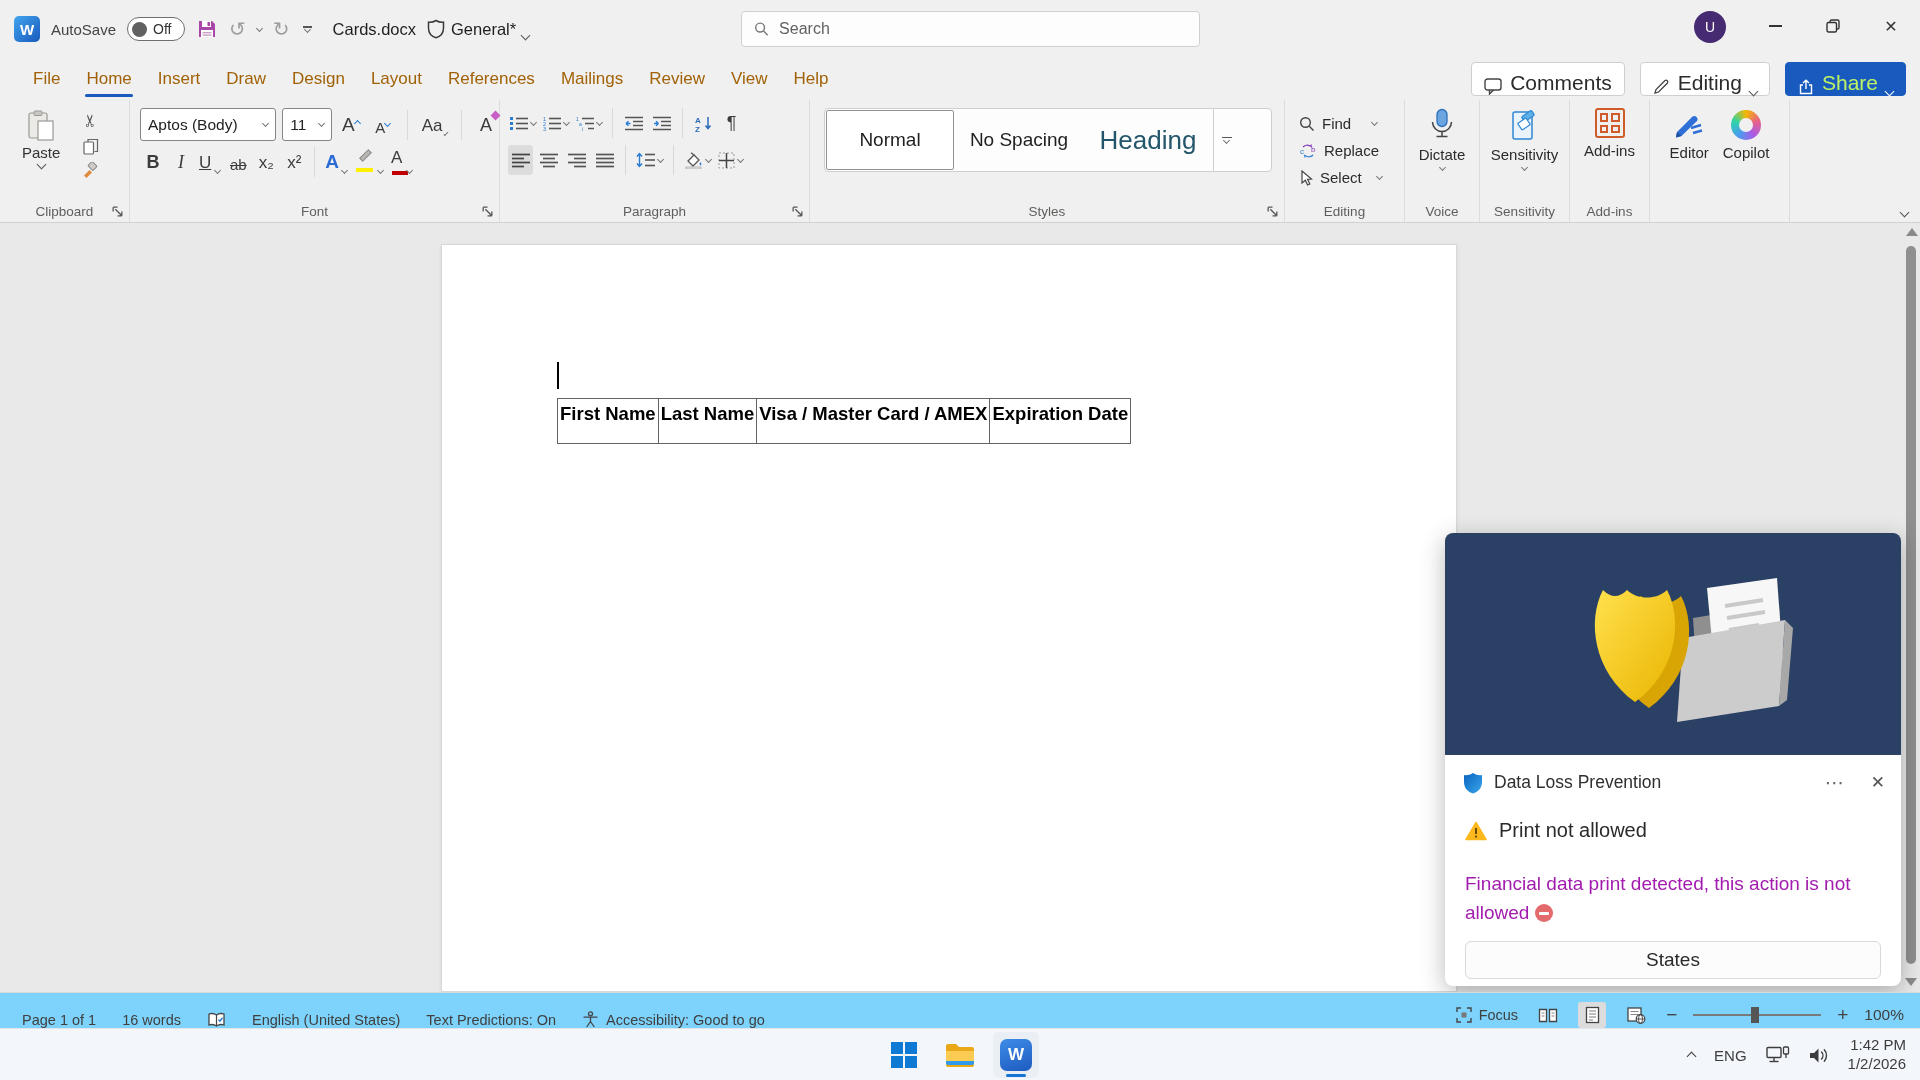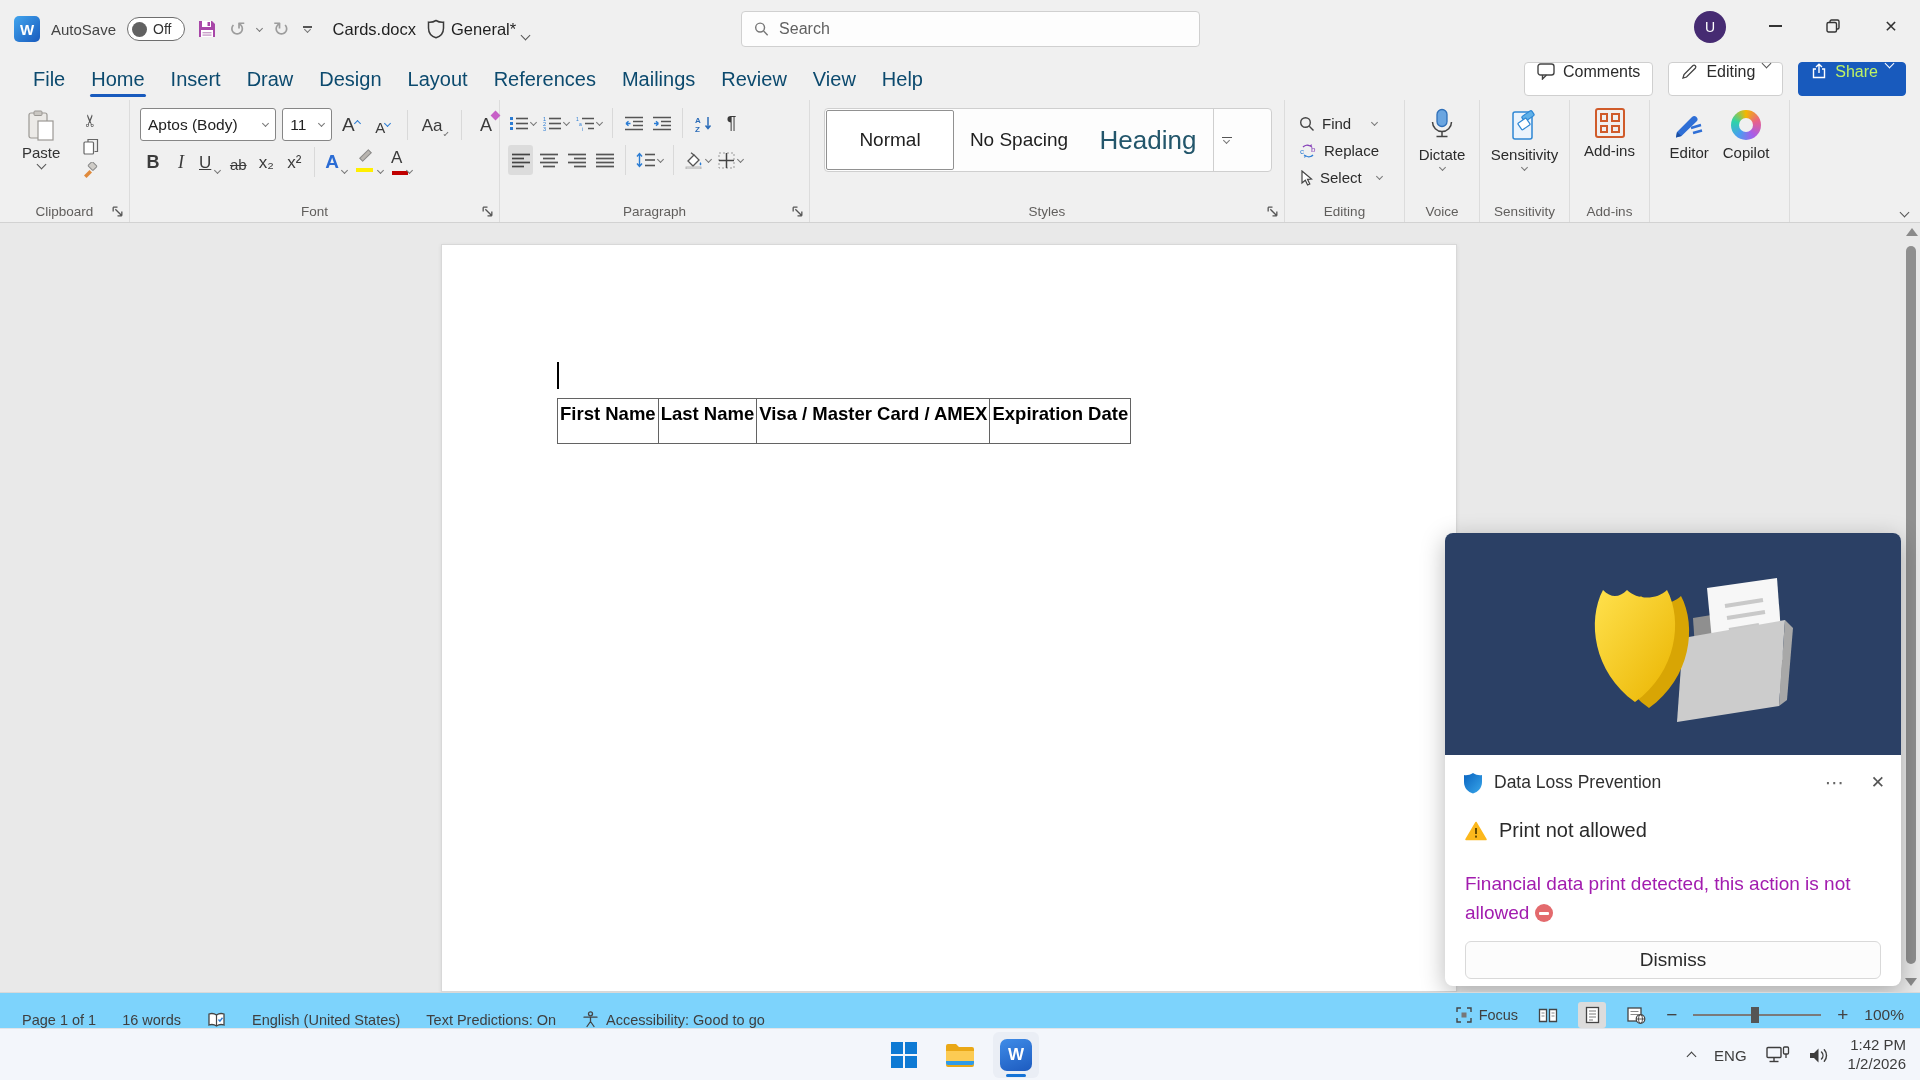--- a/index.html
+++ b/index.html
@@ -26,25 +26,25 @@
   .searchbox{position:absolute;left:741px;top:11px;width:459px;height:36px;background:#fdfdfd;border:1px solid #d0d0d0;border-radius:4px;display:flex;align-items:center;padding:0 12px;gap:10px}
   .searchbox input{border:0;outline:0;background:transparent;font-size:16px;color:#444;font-family:"Liberation Sans",sans-serif;width:100%}
   .searchbox input::placeholder{color:#616161}
   .avatar{position:absolute;left:1694px;top:11px;width:32px;height:32px;border-radius:50%;background:#462b72;color:#fff;display:flex;align-items:center;justify-content:center;font-size:14px}
   .winbtns{position:absolute;right:0;top:0;display:flex}
   .winbtn{width:58px;height:52px;display:flex;align-items:center;justify-content:center;color:#333;font-size:16px}
   .minbar{width:13px;height:1.6px;background:#333}
 
   
   .tabrow{position:absolute;top:58px;left:0;right:0;height:42px;background:#f0f0f0;display:flex;align-items:stretch;padding-left:20px}
-  .tab{padding:0 13px;font-size:20px;color:#0c4a6e;display:flex;align-items:center;position:relative}
+  .tab{padding:0 13px;font-size:17px;color:#a16207;display:flex;align-items:center;position:relative}
   .tab.active{font-weight:normal}
   .tab.active::after{content:"";position:absolute;left:12px;right:12px;bottom:3px;height:3px;border-radius:2px;background:var(--accent,#185abd)}
   .quick-actions{position:absolute;right:14px;top:62px;display:flex;gap:15px}
-  .qbtn{height:34px;border:1px solid #cfcfcf;border-radius:4px;background:#fff;display:flex;align-items:flex-start;padding:0 12px;font-size:16px;color:#2b2b2b;gap:8px}
+  .qbtn{height:34px;border:1px solid #cfcfcf;border-radius:4px;background:#fff;display:flex;align-items:flex-end;padding:0 12px;font-size:21px;color:#2b2b2b;gap:8px}
   .qbtn.share{background:var(--accent,#185abd);border-color:var(--accent,#185abd);color:#bef264}
   .qbtn.share .chv{border-color:#fff}
 
   
   .ribbon{position:absolute;top:100px;left:0;right:0;height:123px;background:#f0f0f0;border-bottom:1px solid #d2d2d2}
   .rgroup{position:absolute;top:0;bottom:0;border-right:1px solid #dcdcdc;padding-top:8px}
   .rgroup-label{position:absolute;bottom:3px;left:0;right:0;text-align:center;font-size:13.5px;color:#605e5c}
   .launcher{position:absolute;bottom:4px;right:5px;width:13px;height:13px}
   .rbtn{display:flex;align-items:center;justify-content:center;border-radius:3px;color:#3b3b3b}
   .rbtn.sel{background:#dcdcdc}
@@ -701,21 +701,21 @@
       <svg width="22" height="20" viewBox="0 0 22 20">
         <path d="M11 1.5 L21 18.5 H1 Z" fill="#fcb81c" stroke="#fcb81c" stroke-width="1.5" stroke-linejoin="round"></path>
         <rect x="10" y="7" width="2" height="6" fill="#6b4d00"></rect>
           <rect x="10" y="14.6" width="2" height="2" fill="#6b4d00"></rect>
       </svg>
       <span>Print not allowed</span>
     </div>
     <div class="dlp-body">
       <span>Financial data print detected, this action is not allowed</span><span class="noentry"></span>
     </div>
-    <div class="dlp-dismiss">Dismiss</div>
+    <div class="dlp-dismiss">States</div>
   </div>
 
   <div class="statusbar">
     <div class="sb-left">
       <span class="sb-item">Page 1 of 1</span>
       <span class="sb-item">16 words</span>
       <span class="sb-item">
         <svg width="19" height="16" viewBox="0 0 19 16">
           <path d="M2 2 C5 1 7.5 1.6 9.5 3 C11.5 1.6 14 1 17 2 V13 C14 12 11.5 12.6 9.5 14 C7.5 12.6 5 12 2 13 Z" fill="#fff" stroke="#444" stroke-width="1.3"></path>
           <line x1="9.5" y1="3" x2="9.5" y2="14" stroke="#444" stroke-width="1.2"></line>

